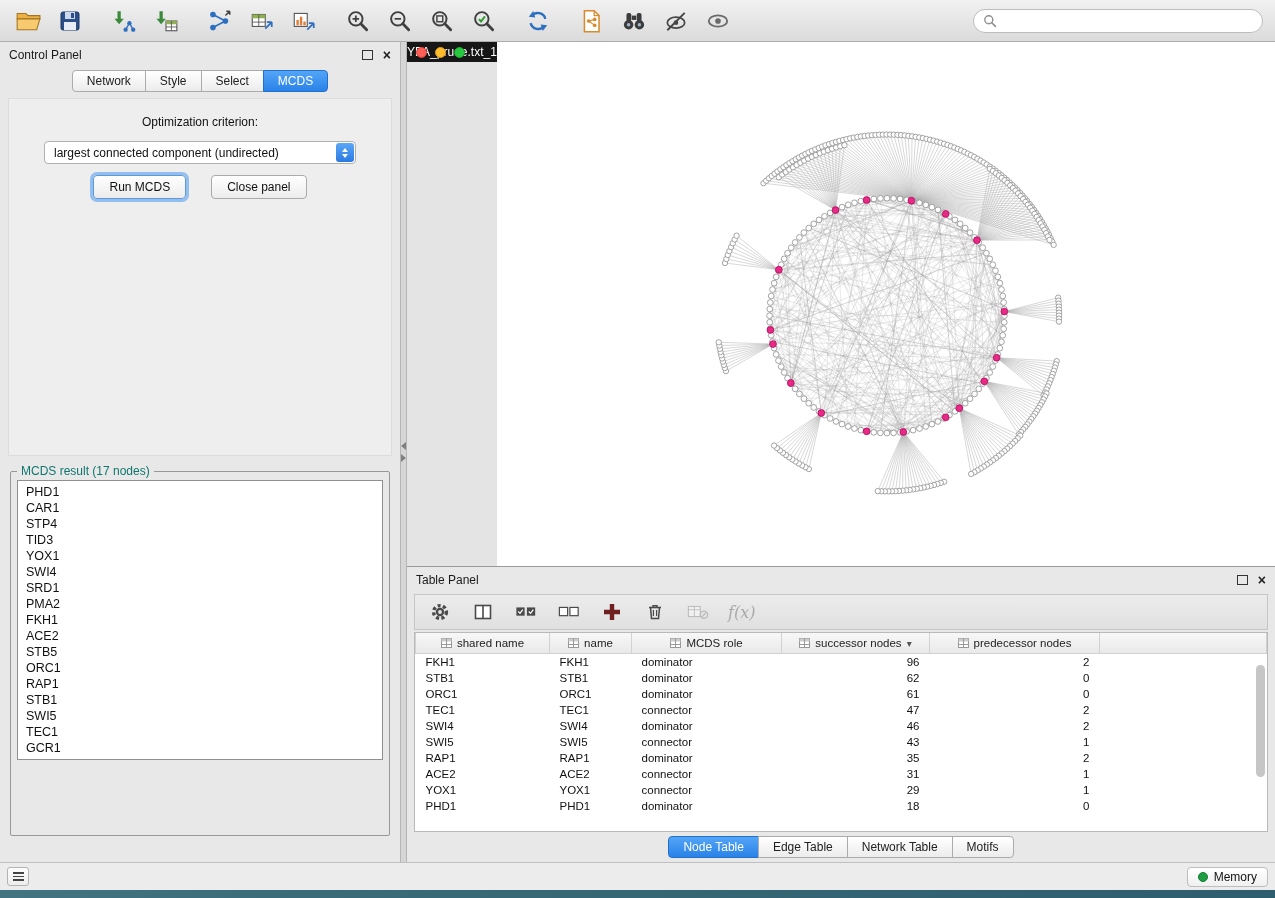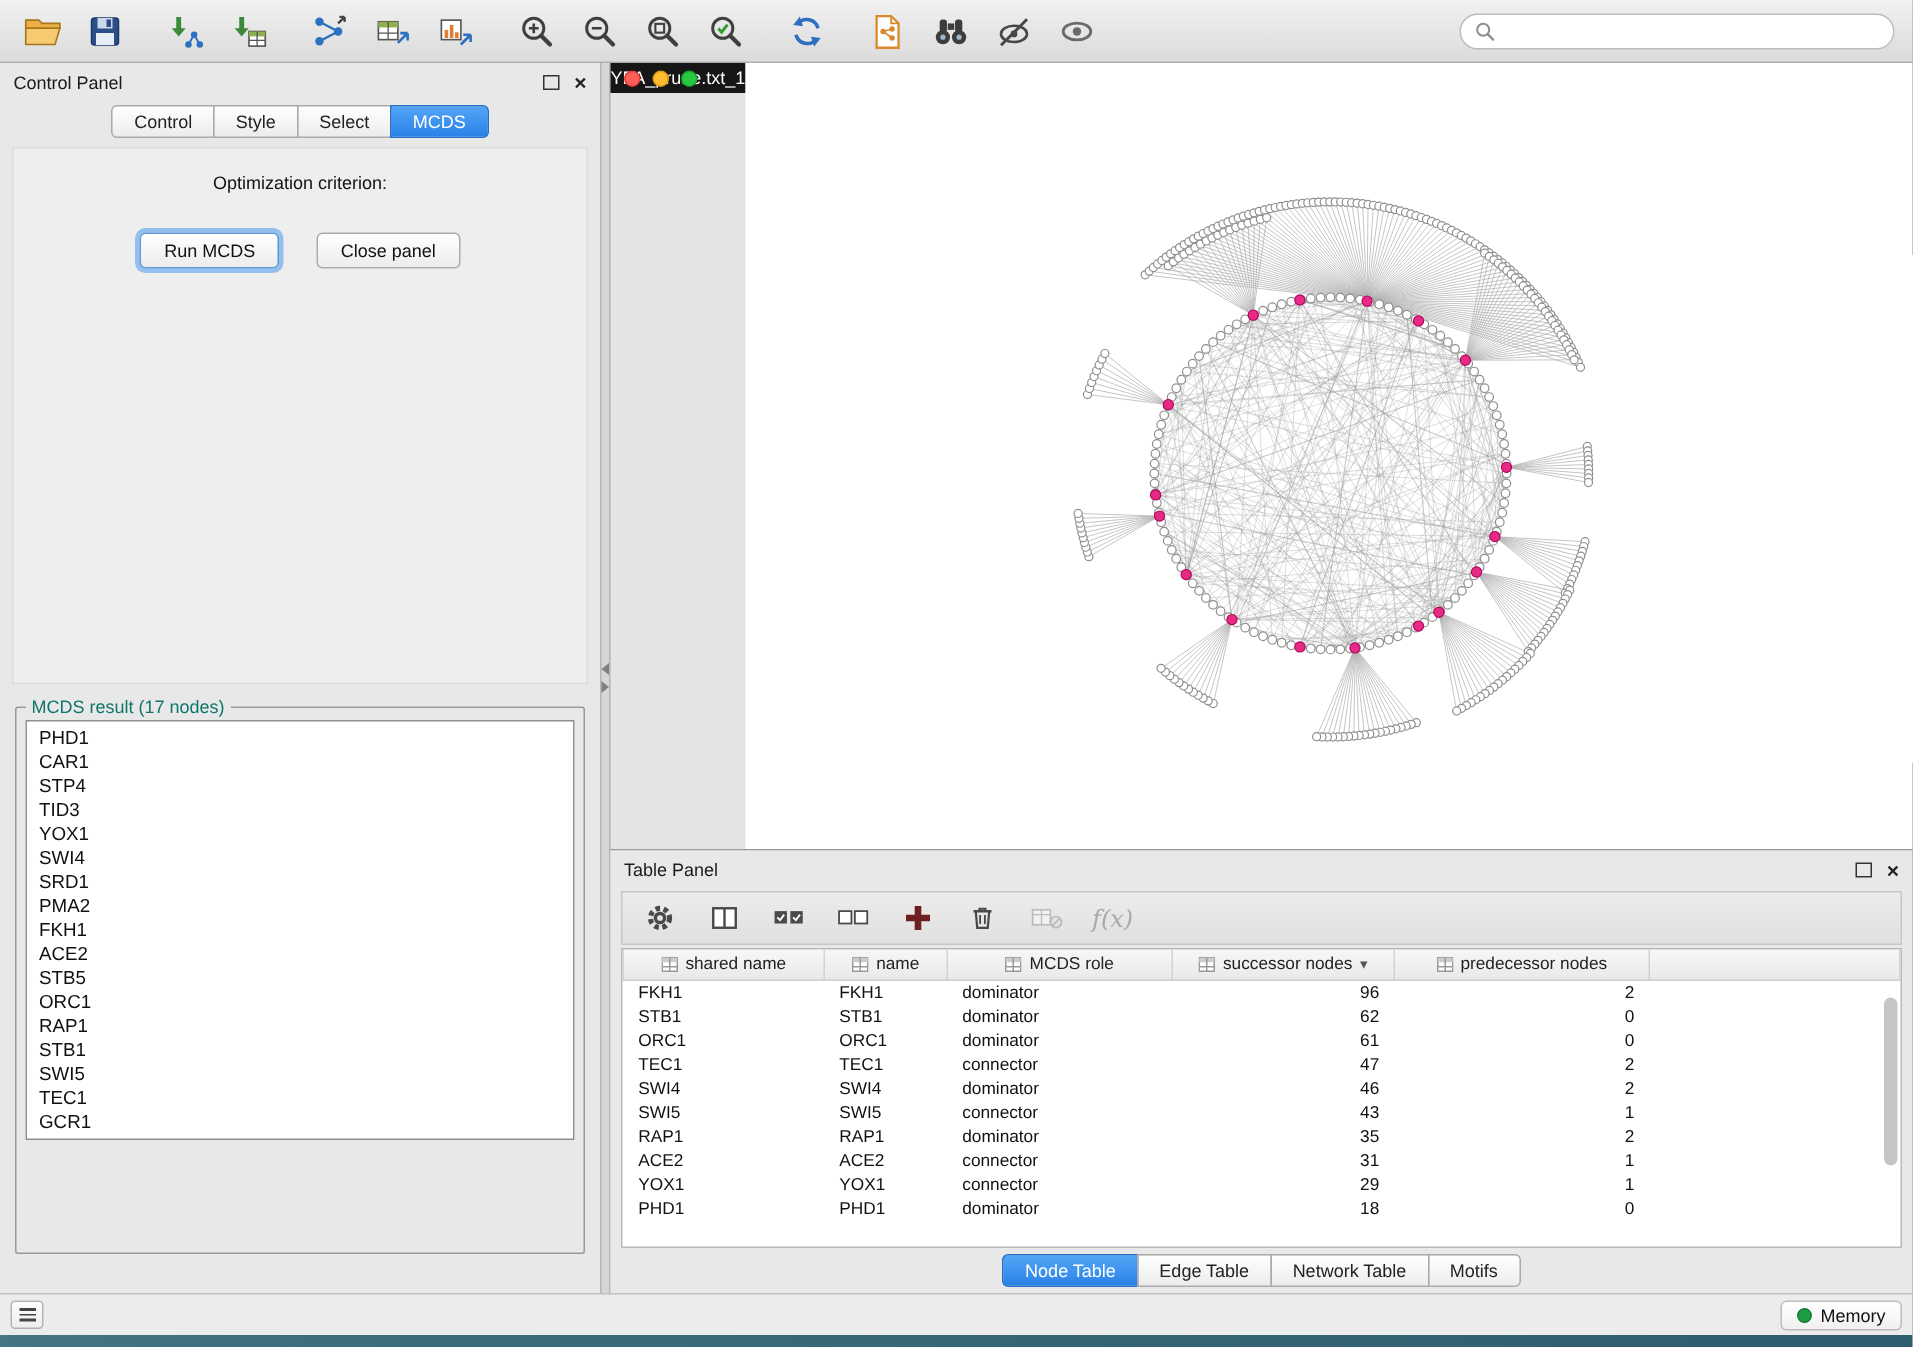--- a/index.html
+++ b/index.html
@@ -32,21 +32,21 @@
   .seg-tab{padding:3px 14px;font-size:12px;color:#222;background:linear-gradient(#ffffff,#ececec);border:1px solid #ababab;margin-left:-1px;cursor:pointer;white-space:nowrap;}
   .seg-tab:first-of-type{border-radius:4px 0 0 4px;margin-left:0;}
   .seg-tab:last-of-type{border-radius:0 4px 4px 0;}
   .seg-tab.active{background:linear-gradient(#53a5f6,#2a82e8);color:#fff;border-color:#2270cd;}
   .cp-box{margin:2px 8px 0;height:358px;flex:0 0 358px;background:#eeeeee;border:1px solid #dcdcdc;box-sizing:border-box;}
   .opt-label{text-align:center;font-size:12px;color:#111;margin-top:16px;}
   .mac-select{position:relative;margin:12px auto 0;width:312px;height:23px;background:#fff;border:1px solid #b0b0b0;border-radius:4px;font-size:12px;color:#111;display:flex;align-items:center;padding-left:9px;box-sizing:border-box;cursor:pointer;}
   .stepper{position:absolute;right:1px;top:1px;bottom:1px;width:18px;border-radius:3px;background:linear-gradient(#5ba7f7,#2a7ae2);display:flex;flex-direction:column;align-items:center;justify-content:center;gap:2px;}
   .tri-up{width:0;height:0;border-left:3.5px solid transparent;border-right:3.5px solid transparent;border-bottom:4.5px solid #fff;}
   .tri-dn{width:0;height:0;border-left:3.5px solid transparent;border-right:3.5px solid transparent;border-top:4.5px solid #fff;}
-  .btn-row{display:flex;justify-content:center;gap:25px;margin-top:26px;}
+  .btn-row{display:flex;justify-content:center;gap:25px;margin-top:11px;}
   .btn{background:linear-gradient(#ffffff,#ececec);border:1px solid #ababab;border-radius:4px;padding:4px 15px;font-size:12px;color:#111;cursor:pointer;font-family:"Liberation Sans",sans-serif;}
   .btn.focused{box-shadow:0 0 0 3px #93bfef;border-color:#5f97d8;}
   fieldset.mcds{margin:8px 10px 0;border:1px solid #989898;border-radius:2px;padding:2px 6px 8px;height:372px;flex:0 0 372px;box-sizing:border-box;display:flex;flex-direction:column;}
   fieldset.mcds legend{font-size:12px;color:#0f766e;padding:0 4px;}
   .mcds-list{flex:1;background:#fff;border:1px solid #8f8f8f;overflow:hidden;padding:3px 8px;font-size:12.5px;line-height:16px;color:#111;}
 
   
   .vsplit{width:7px;flex:0 0 7px;background:#d6d6d6;border-left:1px solid #b5b5b5;border-right:1px solid #b5b5b5;display:flex;flex-direction:column;align-items:center;justify-content:center;box-sizing:border-box;cursor:col-resize;}
   .tri-l{width:0;height:0;border-top:4px solid transparent;border-bottom:4px solid transparent;border-right:5px solid #808080;margin:2px 0;}
   .tri-r{width:0;height:0;border-top:4px solid transparent;border-bottom:4px solid transparent;border-left:5px solid #808080;margin:2px 0;}
@@ -252,27 +252,34 @@
       <div class="phead">
         <span>Control Panel</span>
         <span class="sp"></span>
         <span class="winic">
           <span class="float-box"></span>
           <span class="x-glyph">×</span>
         </span>
       </div>
       <div class="seg-row">
 
-      <div class="seg-tab">Control</div>
+      <div class="seg-tab">Network</div>
           <div class="seg-tab">Style</div>
           <div class="seg-tab">Select</div>
           <div class="seg-tab active">MCDS</div>
         </div>
       <div class="cp-box">
         <div class="opt-label">Optimization criterion:</div>
+        <div class="mac-select">
+          <span>largest connected component (undirected)</span>
+          <span class="stepper">
+              <span class="tri-up"></span>
+              <span class="tri-dn"></span>
+            </span>
+        </div>
         <div class="btn-row">
           <button class="btn focused">Run MCDS</button>
           <button class="btn">Close panel</button>
         </div>
       </div>
       <fieldset class="mcds">
         <legend>MCDS result (17 nodes)</legend>
         <div class="mcds-list">
 
         <div class="mcds-item">PHD1</div>

